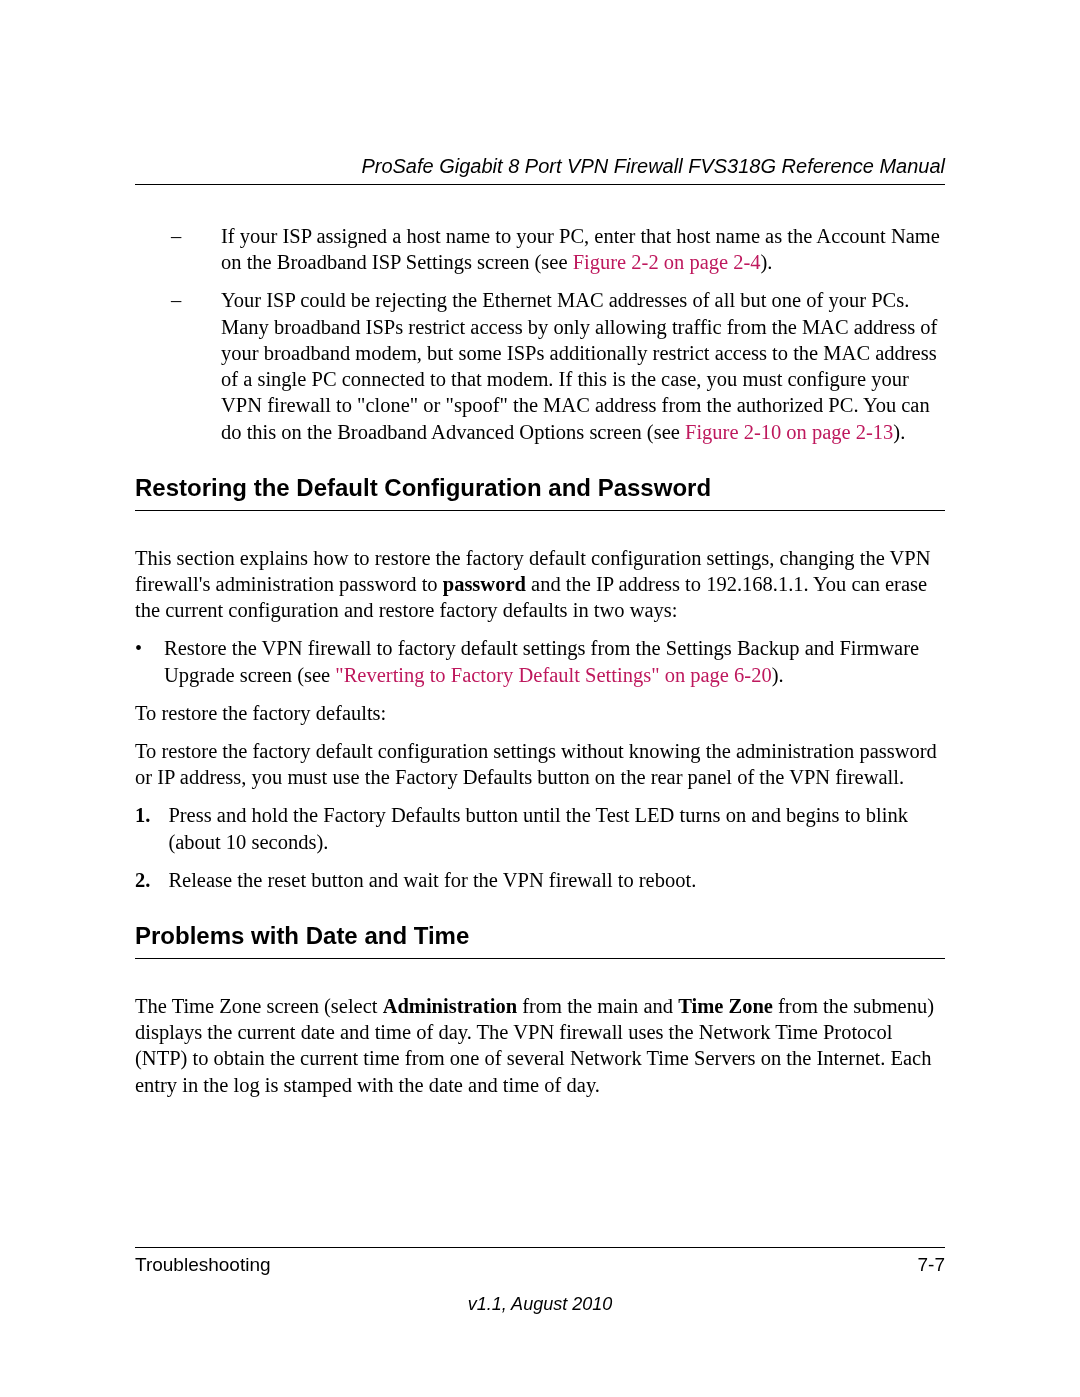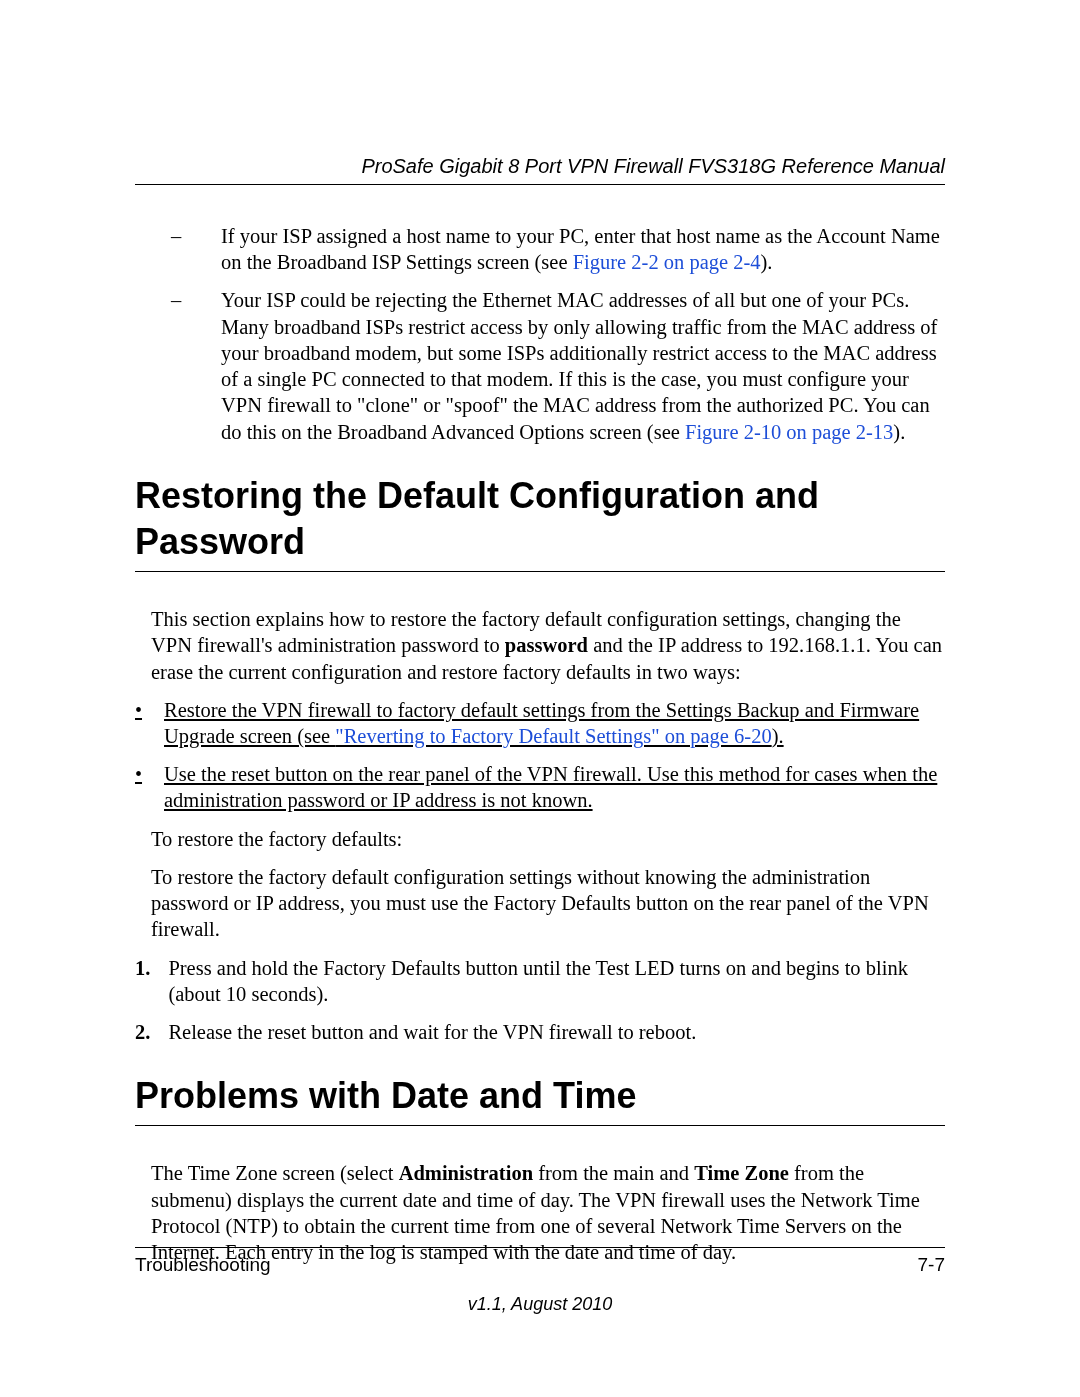--- a/index.html
+++ b/index.html
@@ -24,21 +24,21 @@
     padding-bottom: 6px;
     border-bottom: 1.5px solid #000;
     font-family: Arial, Helvetica, sans-serif;
     margin-bottom: 38px;
   }
   .content {
     font-size: 20.5px;
     line-height: 1.28;
   }
   p {
-    margin: 0 0 12px 16px;
+    margin: 0 0 12px 0;
     text-align: left;
   }
   .dash-list {
     margin: 0 0 24px 0;
     padding: 0;
     list-style: none;
   }
   .dash-list > li {
     display: flex;
     margin-bottom: 12px;
@@ -51,21 +51,20 @@
   }
   .dash-list > li > div { flex: 1; }
   .bullet-list {
     margin: 0 0 10px 0;
     padding: 0;
     list-style: none;
   }
   .bullet-list > li {
     display: flex;
     margin-bottom: 12px;
-    text-decoration: underline;
   }
   .bullet-list > li::before {
     content: "•";
     flex: 0 0 auto;
     padding-left: 0px;
     padding-right: 22px;
     font-size: 20px;
     line-height: 1.35;
   }
   .bullet-list > li > div { flex: 1; }
@@ -83,27 +82,27 @@
   .num-list > li::before {
     content: counter(step) ".";
     flex: 0 0 auto;
     padding-right: 18px;
     font-weight: bold;
   }
   .num-list > li > div { flex: 1; }
   h2.section {
     font-family: Arial, Helvetica, sans-serif;
     font-weight: bold;
-    font-size: 36px;
+    font-size: 24px;
     margin: 28px 0 0 0;
     padding-bottom: 6px;
     border-bottom: 1.5px solid #000;
   }
   .section-gap { height: 34px; }
-  .link { color: #1d4ed8; }
+  .link { color: #be185d; }
   strong.bold { font-weight: bold; }
   .footer {
     position: absolute;
     left: 135px;
     right: 135px;
     bottom: 82px;
   }
   .footer-line {
     border-top: 1.5px solid #000;
     padding-top: 6px;
@@ -149,23 +148,20 @@
     <p>
       <span>This section explains how to restore the factory default configuration settings, changing the VPN firewall's administration password to </span><strong class="bold">password</strong><span> and the IP address to 192.168.1.1. You can erase the current configuration and restore factory defaults in two ways:</span>
     </p>
 
     <ul class="bullet-list">
       <li>
           <div>
         <span>Restore the VPN firewall to factory default settings from the Settings Backup and Firmware Upgrade screen (see </span><span class="link">"Reverting to Factory Default Settings" on page 6-20</span><span>).</span>
       </div>
         </li>
-      <li>
-          <div>Use the reset button on the rear panel of the VPN firewall. Use this method for cases when the administration password or IP address is not known.</div>
-        </li>
     </ul>
 
     <p>To restore the factory defaults:</p>
     <p>To restore the factory default configuration settings without knowing the administration password or IP address, you must use the Factory Defaults button on the rear panel of the VPN firewall.</p>
 
     <ol class="num-list">
       <li>
           <div>Press and hold the Factory Defaults button until the Test LED turns on and begins to blink (about 10 seconds).</div>
         </li>
       <li>

